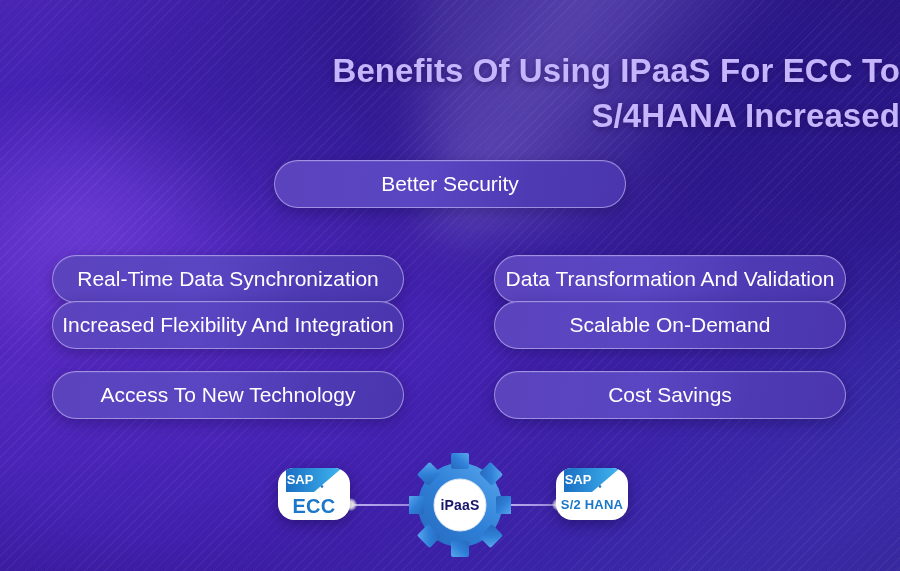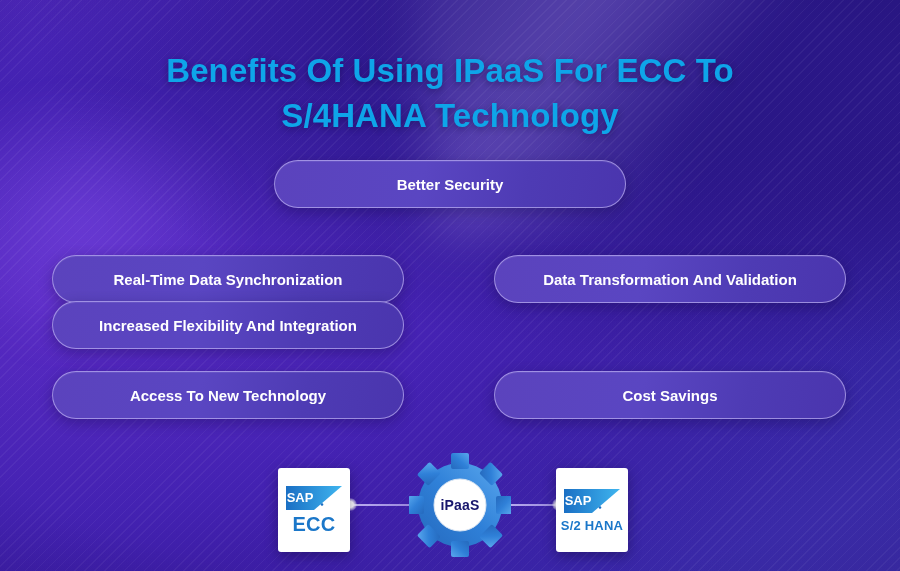--- a/index.html
+++ b/index.html
@@ -45,41 +45,41 @@
   .bg-vig{
     position:absolute; inset:0;
     background:radial-gradient(125% 105% at 50% 48%, rgba(0,0,0,0) 52%, rgba(10,4,48,.34) 100%);
   }
 
   
   #content { position:relative; width:900px; height:571px; }
 
   .title{
     position:absolute; left:0; right:0; top:48px;
-    text-align:center;
-    color:#0ea5e9;
+    text-align:right;
+    color:#c4b5fd;
     font-size:33px;
     font-weight:bold;
     line-height:45px;
     letter-spacing:.1px;
     text-shadow:0 2px 7px rgba(18,4,60,.48);
   }
   .title .ln{ display:block; }
 
   
   .pill{
     position:absolute;
     display:flex; align-items:center; justify-content:center;
     border-radius:40px;
     border:1px solid rgba(203,192,250,.62);
     background:linear-gradient(100deg,#5b43bd 0%, #5a46c2 42%, #4e3bb4 72%, #4a35ae 100%);
     box-shadow:0 4px 14px rgba(17,6,60,.32), inset 0 1px 0 rgba(255,255,255,.08);
     color:#ffffff;
-    font-size:15px;
-    font-weight:700;
+    font-size:21px;
+    font-weight:400;
     padding:0 16px;
     white-space:nowrap;
   }
   .pill.p-top  { left:274px; top:160px; width:352px; height:48px; }
   .pill.p-l    { left:52px;  width:352px; height:48px; }
   .pill.p-r    { left:494px; width:352px; height:48px; }
   .r1 { top:231px;margin-top:24px; } .r2 { top:301px; } .r3 { top:371px; }
 
   
   #diagram{ position:absolute; left:0; top:440px; width:900px; height:131px; }
@@ -92,24 +92,24 @@
   .conn.left { left:348px; width:72px; }
   .conn.right{ left:498px; width:70px; }
 
   .dot{
     position:absolute; top:58px; width:13px; height:13px; border-radius:50%;
     background:radial-gradient(circle, #ffffff 0%, #ffffff 32%, rgba(255,255,255,.55) 54%, rgba(210,190,255,0) 76%);
   }
   .dot.d1{ left:344px; } .dot.d2{ left:552px; }
 
   .card{
-    position:absolute; top:28px; width:72px; height:84px;
-    background:#ffffff; border-radius:3px;
+    position:absolute; top:28px; width:72px; height:52px;
+    background:#ffffff; border-radius:16px;
     box-shadow:0 4px 13px rgba(12,4,50,.40);
-    display:flex; flex-direction:column; align-items:center; justify-content:center;
+    display:flex; flex-direction:column; align-items:center; justify-content:flex-start;
     overflow:hidden;
   }
   .card.ecc { left:278px; }
   .card.hana{ left:556px; }
 
   .sap-mark{ position:relative; width:56px; height:24px; margin-bottom:1px; }
   .sap-mark svg{ display:block; width:56px; height:24px; }
 
   .card-label{
     color:#1b77c9; font-weight:bold; letter-spacing:.2px; line-height:1;
@@ -133,29 +133,30 @@
   <div class="bg-glow-l"></div>
   <div class="bg-streak"></div>
   <div class="bg-lines"></div>
   <div class="bg-vig"></div>
 </div>
 
 <div id="content">
 
   <div class="title">
     <span class="ln">Benefits Of Using IPaaS For ECC To</span>
-    <span class="ln">S/4HANA Technology</span>
+    <span class="ln">S/4HANA Increased</span>
   </div>
 
   <div class="pill p-top">Better Security</div>
 
   <div class="pill p-l r1">Real-Time Data Synchronization</div>
   <div class="pill p-l r2">Increased Flexibility And Integration</div>
 
   <div class="pill p-r r1">Data Transformation And Validation</div>
+  <div class="pill p-r r2">Scalable On-Demand</div>
 
   <div class="pill p-l r3">Access To New Technology</div>
   <div class="pill p-r r3">Cost Savings</div>
 
   <div id="diagram">
 
     <div class="conn left"></div>
     <div class="conn right"></div>
     <div class="dot d1"></div>
     <div class="dot d2"></div>

